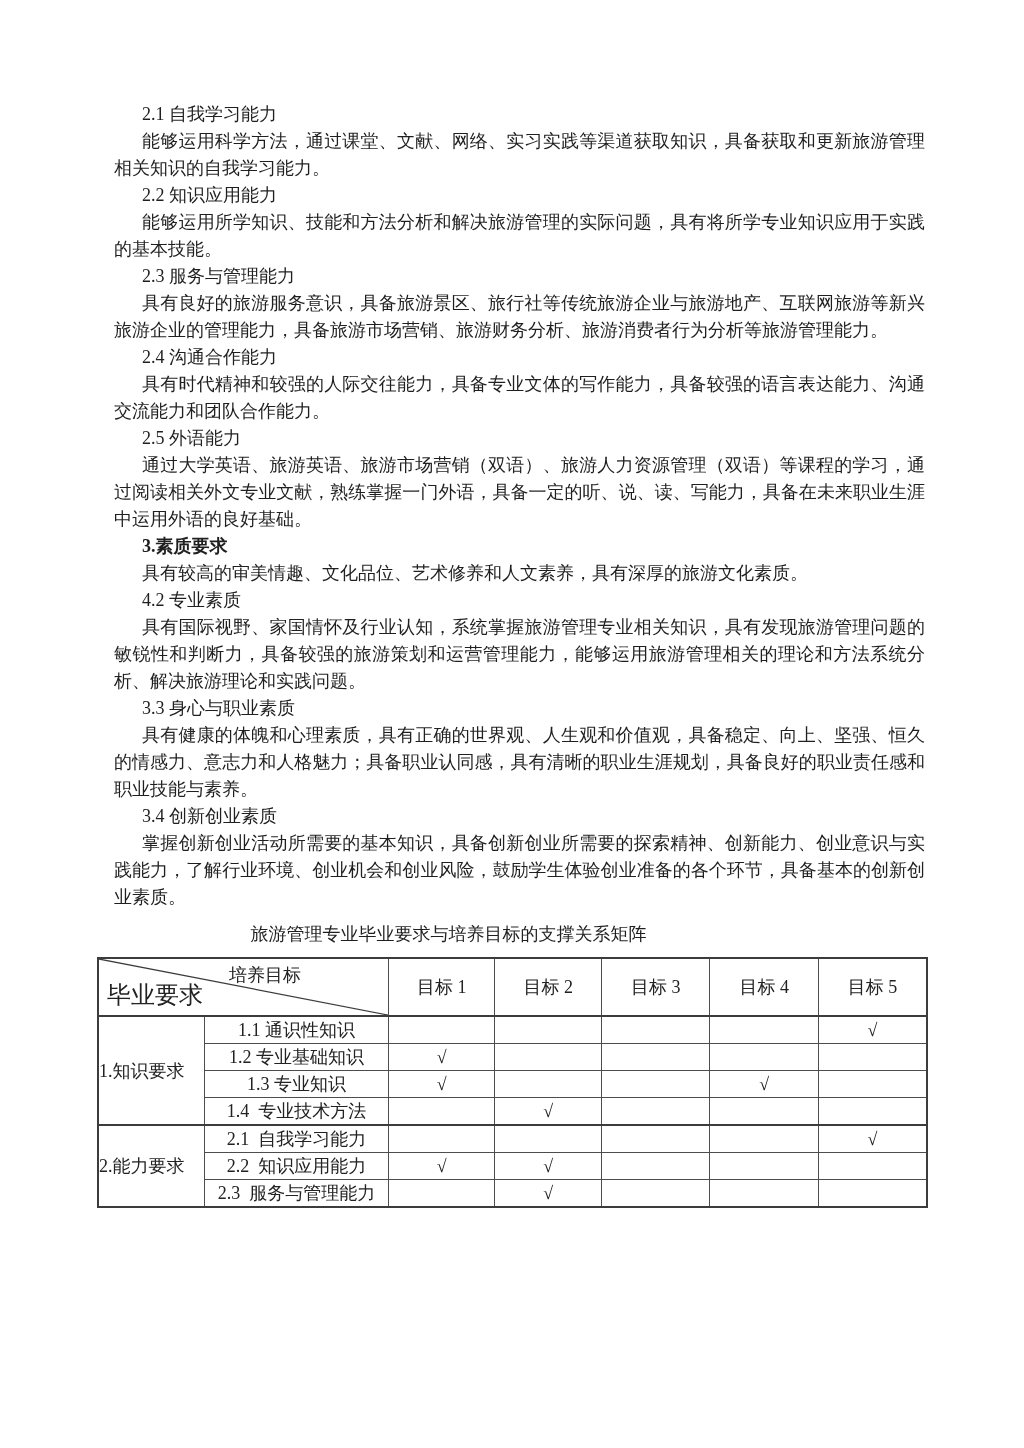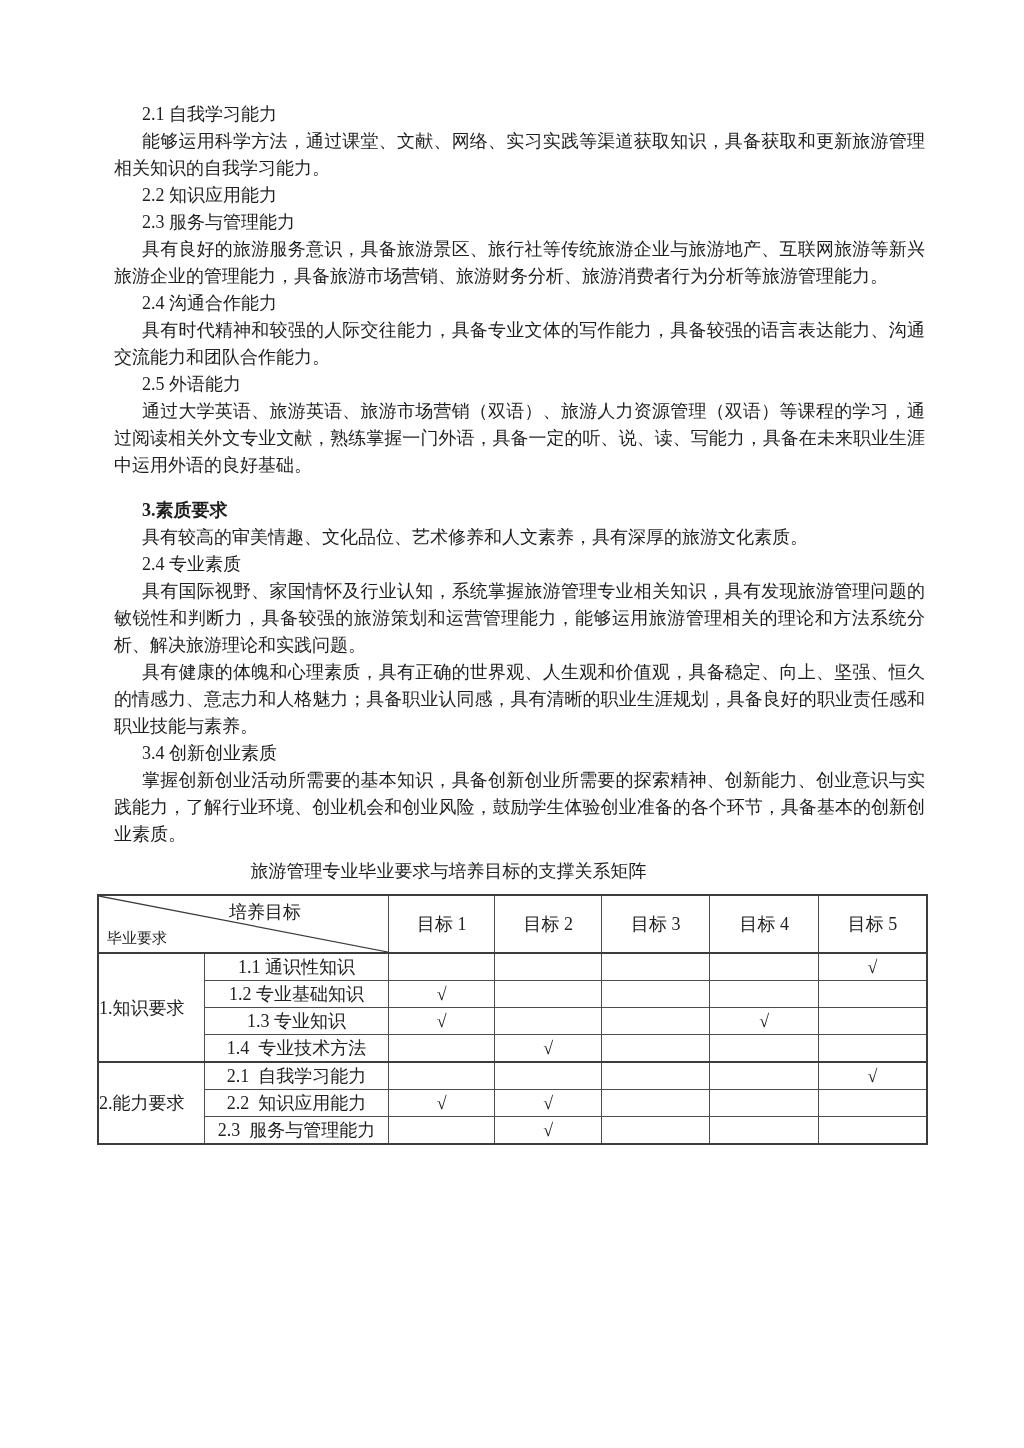--- a/index.html
+++ b/index.html
@@ -23,21 +23,21 @@
   }
   .blk {
     margin: 0;
     font-size: 18px;
     line-height: 27px;
     text-align: justify;
     text-justify: inter-ideograph;
     text-indent: 28px;
   }
   .head { text-align: left; }
-  .bold { font-weight: bold; margin-top: 18px; }
+  .bold { font-weight: bold; }
 
   
   .matrix-wrap {
     margin-left: -17px;   
     width: 703px;
   }
   .matrix-title {
     margin: 10px 0 9px 0;
     font-size: 18px;
     line-height: 27px;
@@ -76,42 +76,44 @@
   }
   th.corner svg.diag line { stroke: #3c3c3c; stroke-width: 1.6; }
   .corner-top {
     position: absolute;
     top: 4px; left: 45%;
     font-size: 18px;
   }
   .corner-bottom {
     position: absolute;
     bottom: 4px; left: 8px;
-    font-size: 15px;
+    font-size: 24px;
   }
 </style>
 </head>
 <body>
 
 <div class="page">
   <div class="content">
 
     <p class="blk head">2.1 自我学习能力</p>
     <p class="blk">能够运用科学方法，通过课堂、文献、网络、实习实践等渠道获取知识，具备获取和更新旅游管理相关知识的自我学习能力。</p>
     <p class="blk head">2.2 知识应用能力</p>
+    <p class="blk">能够运用所学知识、技能和方法分析和解决旅游管理的实际问题，具有将所学专业知识应用于实践的基本技能。</p>
     <p class="blk head">2.3 服务与管理能力</p>
     <p class="blk">具有良好的旅游服务意识，具备旅游景区、旅行社等传统旅游企业与旅游地产、互联网旅游等新兴旅游企业的管理能力，具备旅游市场营销、旅游财务分析、旅游消费者行为分析等旅游管理能力。</p>
     <p class="blk head">2.4 沟通合作能力</p>
     <p class="blk">具有时代精神和较强的人际交往能力，具备专业文体的写作能力，具备较强的语言表达能力、沟通交流能力和团队合作能力。</p>
     <p class="blk head">2.5 外语能力</p>
     <p class="blk">通过大学英语、旅游英语、旅游市场营销（双语）、旅游人力资源管理（双语）等课程的学习，通过阅读相关外文专业文献，熟练掌握一门外语，具备一定的听、说、读、写能力，具备在未来职业生涯中运用外语的良好基础。</p>
     <p class="blk head bold">3.素质要求</p>
     <p class="blk">具有较高的审美情趣、文化品位、艺术修养和人文素养，具有深厚的旅游文化素质。</p>
-    <p class="blk head">2.4 专业素质</p>
+    <p class="blk head">4.2 专业素质</p>
     <p class="blk">具有国际视野、家国情怀及行业认知，系统掌握旅游管理专业相关知识，具有发现旅游管理问题的敏锐性和判断力，具备较强的旅游策划和运营管理能力，能够运用旅游管理相关的理论和方法系统分析、解决旅游理论和实践问题。</p>
+    <p class="blk head">3.3 身心与职业素质</p>
     <p class="blk">具有健康的体魄和心理素质，具有正确的世界观、人生观和价值观，具备稳定、向上、坚强、恒久的情感力、意志力和人格魅力；具备职业认同感，具有清晰的职业生涯规划，具备良好的职业责任感和职业技能与素养。</p>
     <p class="blk head">3.4 创新创业素质</p>
     <p class="blk">掌握创新创业活动所需要的基本知识，具备创新创业所需要的探索精神、创新能力、创业意识与实践能力，了解行业环境、创业机会和创业风险，鼓励学生体验创业准备的各个环节，具备基本的创新创业素质。</p>
 
     <div class="matrix-wrap">
       <p class="matrix-title">旅游管理专业毕业要求与培养目标的支撑关系矩阵</p>
 
       <table class="matrix">
         <colgroup>
           <col style="width:106px">

